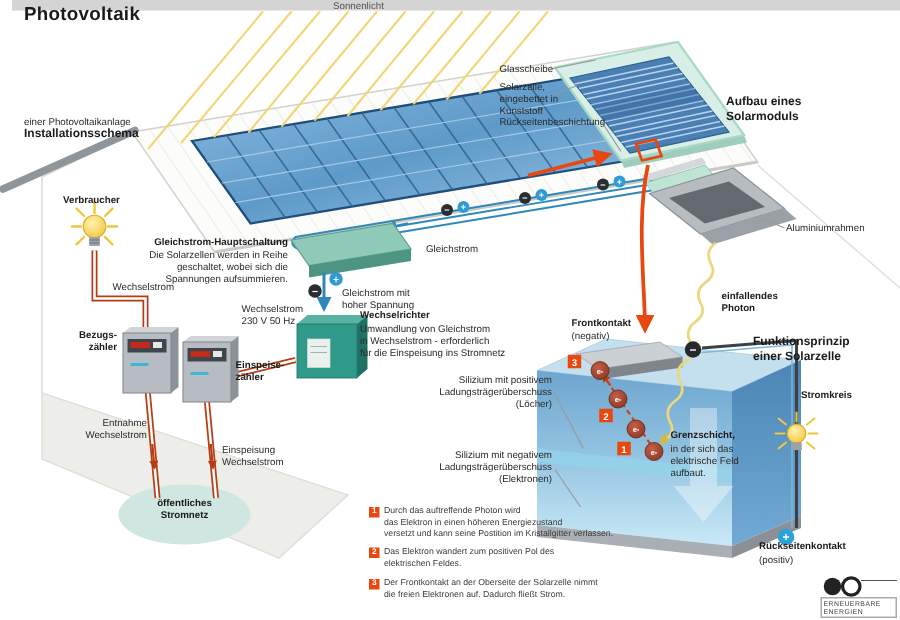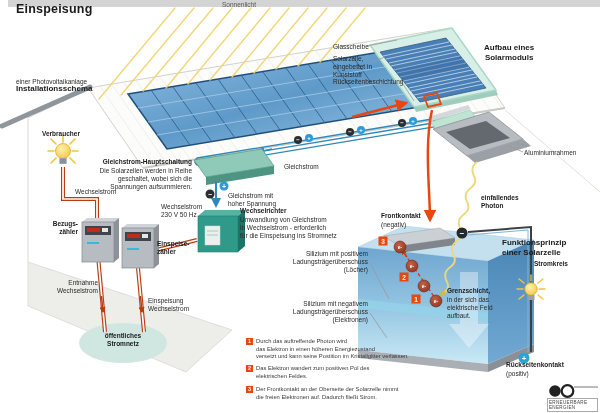--- a/index.html
+++ b/index.html
@@ -314,21 +314,21 @@
     </g>
   </g>
 
   <g>
     <circle cx="555" cy="391" r="5.8" fill="#222"></circle>
     <circle cx="567.5" cy="391" r="5.8" fill="none" stroke="#222" stroke-width="2.2"></circle>
     <line x1="574" y1="387" x2="598" y2="387" stroke="#555" stroke-width=".8"></line>
   </g>
 </svg>
 
-<div class="lbl title" style="left:16px;top:5px;">Einspeisung</div>
+<div class="lbl title" style="left:16px;top:5px;">Photovoltaik</div>
 
 <div class="lbl head" style="left:16px;top:84px;">Installationsschema</div>
 <div class="lbl" style="left:16px;top:78px;">einer Photovoltaikanlage</div>
 
 <div class="lbl" style="left:222px;top:1px;color:#555;">Sonnenlicht</div>
 <div class="lbl b" style="left:42px;top:130px;">Verbraucher</div>
 <div class="lbl" style="left:75px;top:188px;">Wechselstrom</div>
 
 <div class="lbl b right" style="left:62px;top:158px;width:130px;">Gleichstrom-Hauptschaltung</div>
 <div class="lbl right" style="left:62px;top:167px;width:130px;">Die Solarzellen werden in Reihe
@@ -356,27 +356,27 @@
 <div class="lbl" style="left:148px;top:297px;">Einspeisung
 Wechselstrom</div>
 <div class="lbl b center" style="left:81px;top:332px;width:84px;">öffentliches
 Stromnetz</div>
 
 <div class="lbl" style="left:333px;top:43px;">Glasscheibe</div>
 <div class="lbl" style="left:333px;top:55px;">Solarzelle,
 eingebettet in
 Kunststoff</div>
 <div class="lbl" style="left:333px;top:78px;">Rückseitenbeschichtung</div>
-<div class="lbl head" style="left:484px;top:43px;text-align:center;">Aufbau eines
+<div class="lbl head" style="left:484px;top:63px;">Aufbau eines
 Solarmoduls</div>
 <div class="lbl" style="left:524px;top:149px;">Aluminiumrahmen</div>
 
 <div class="lbl b" style="left:481px;top:194px;">einfallendes
 Photon</div>
-<div class="lbl head" style="left:502px;top:238px;">Funktionsprinzip
+<div class="lbl head" style="left:502px;top:223px;">Funktionsprinzip
 einer Solarzelle</div>
 <div class="lbl b" style="left:381px;top:212px;">Frontkontakt</div>
 <div class="lbl" style="left:381px;top:221px;">(negativ)</div>
 
 <div class="lbl right" style="left:248px;top:250px;width:120px;">Silizium mit positivem
 Ladungsträgerüberschuss
 (Löcher)</div>
 <div class="lbl right" style="left:248px;top:300px;width:120px;">Silizium mit negativem
 Ladungsträgerüberschuss
 (Elektronen)</div>

